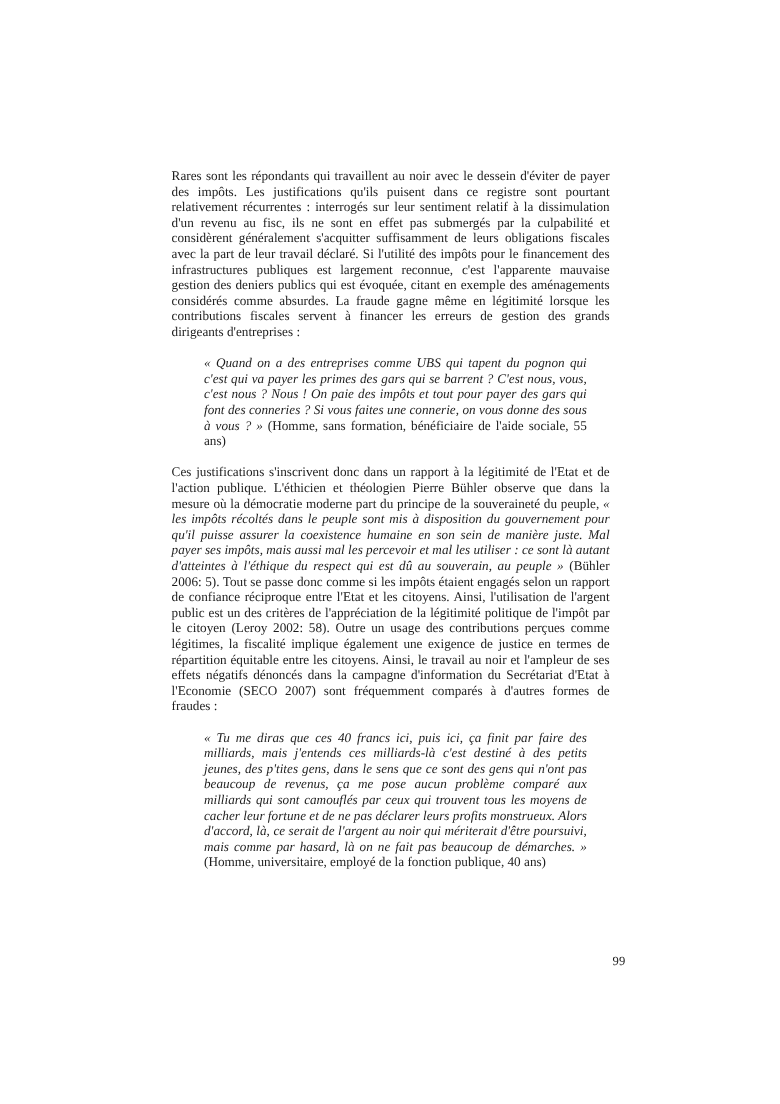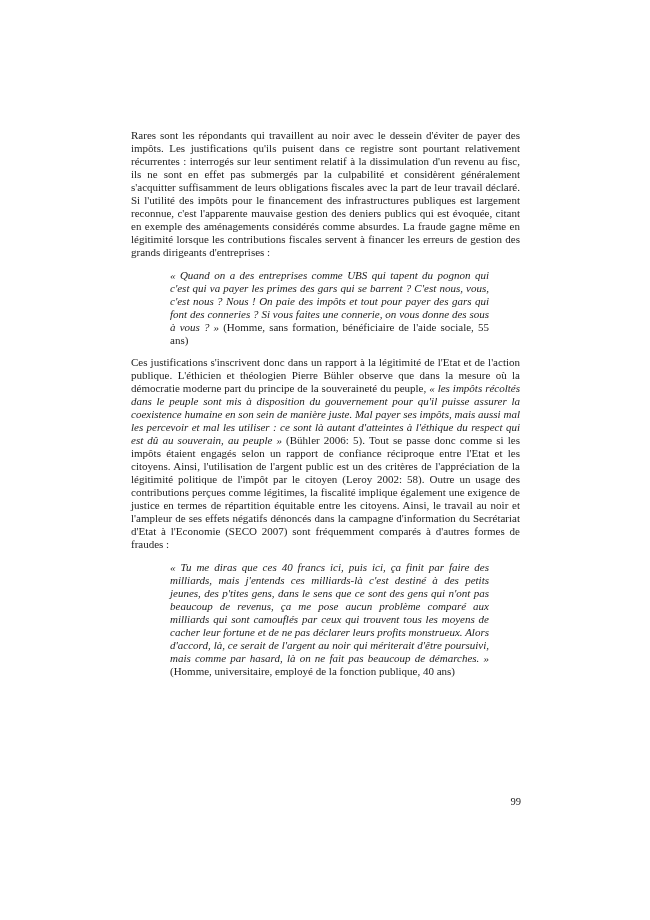--- a/index.html
+++ b/index.html
@@ -19,21 +19,21 @@
   }
   .text-block {
     position: absolute;
     left: 130px;
     top: 128px;
     width: 391px;
     font-size: 11px;
     line-height: 13px;
     text-align: justify;
   }
-  p.body { margin: 1px; }
+  p.body { margin: 13px; }
   p.quote { margin: 10px 32px 9px 40px; }
   .it { font-style: italic; }
   .page-number {
     position: absolute;
     left: 130px;
     top: 796px;
     width: 391px;
     text-align: right;
     font-size: 10.5px;
     color: #1c1c1c;

